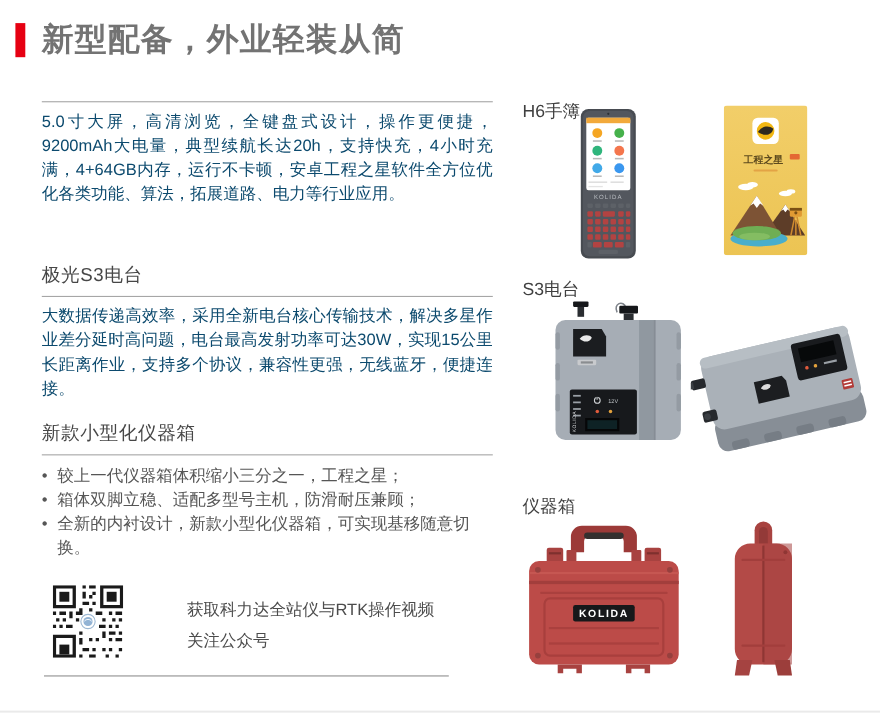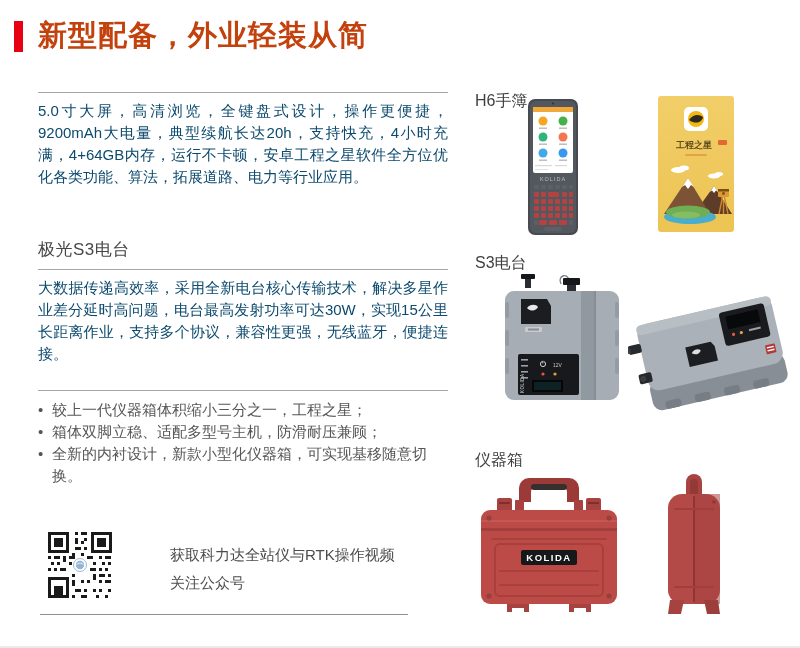--- a/index.html
+++ b/index.html
@@ -3,21 +3,21 @@
 <meta charset="utf-8">
 <style>
   html,body{margin:0;padding:0;}
   body{
     width:800px;height:648px;position:relative;overflow:hidden;
     background:#ffffff;
     font-family:"Liberation Sans","DejaVu Sans",sans-serif;
   }
   
   .accent-bar{position:absolute;left:14px;top:21px;width:9px;height:31px;background:#e60012;}
-  .page-title{position:absolute;left:38px;top:16px;margin:0;font-size:29px;font-weight:700;color:#c2410c;letter-spacing:1px;}
+  .page-title{position:absolute;left:38px;top:16px;margin:0;font-size:29px;font-weight:700;color:#737373;letter-spacing:1px;}
   
   .sec{position:absolute;left:38px;width:410px;}
   .sec-1{top:84px}.sec-2{top:238px}.sec-3{top:382px}
   .sec-heading{margin:0;font-size:17px;font-weight:400;color:#474747;letter-spacing:.5px;}
   .sec-divider{height:1px;background:#a6a6a6;margin-top:8px;}
   .sec-body{margin:7px 0 0;font-size:15px;line-height:22px;color:#0c4a6e;text-align:justify;}
   .bullets{margin:8px 0 0;padding:0;list-style:none;}
   .bullets li{position:relative;padding-left:14px;font-size:15px;line-height:22px;color:#565656;}
   .bullets li::before{content:"•";position:absolute;left:0;top:0;color:#565656;}
   
@@ -49,20 +49,21 @@
   <p class="sec-body">5.0寸大屏，高清浏览，全键盘式设计，操作更便捷，9200mAh大电量，典型续航长达20h，支持快充，4小时充满，4+64GB内存，运行不卡顿，安卓工程之星软件全方位优化各类功能、算法，拓展道路、电力等行业应用。</p>
 </section>
 
 <section class="sec sec-2">
   <h2 class="sec-heading">极光S3电台</h2>
   <div class="sec-divider"></div>
   <p class="sec-body">大数据传递高效率，采用全新电台核心传输技术，解决多星作业差分延时高问题，电台最高发射功率可达30W，实现15公里长距离作业，支持多个协议，兼容性更强，无线蓝牙，便捷连接。</p>
 </section>
 
 <section class="sec sec-3">
+  <h2 class="sec-heading">新款小型化仪器箱</h2>
   <div class="sec-divider"></div>
   <ul class="bullets">
     <li>较上一代仪器箱体积缩小三分之一，工程之星；</li>
     <li>箱体双脚立稳、适配多型号主机，防滑耐压兼顾；</li>
     <li>全新的内衬设计，新款小型化仪器箱，可实现基移随意切换。</li>
   </ul>
 </section>
 
 <div class="qr-box">
   <svg width="64" height="66" viewBox="0 0 64 66">

